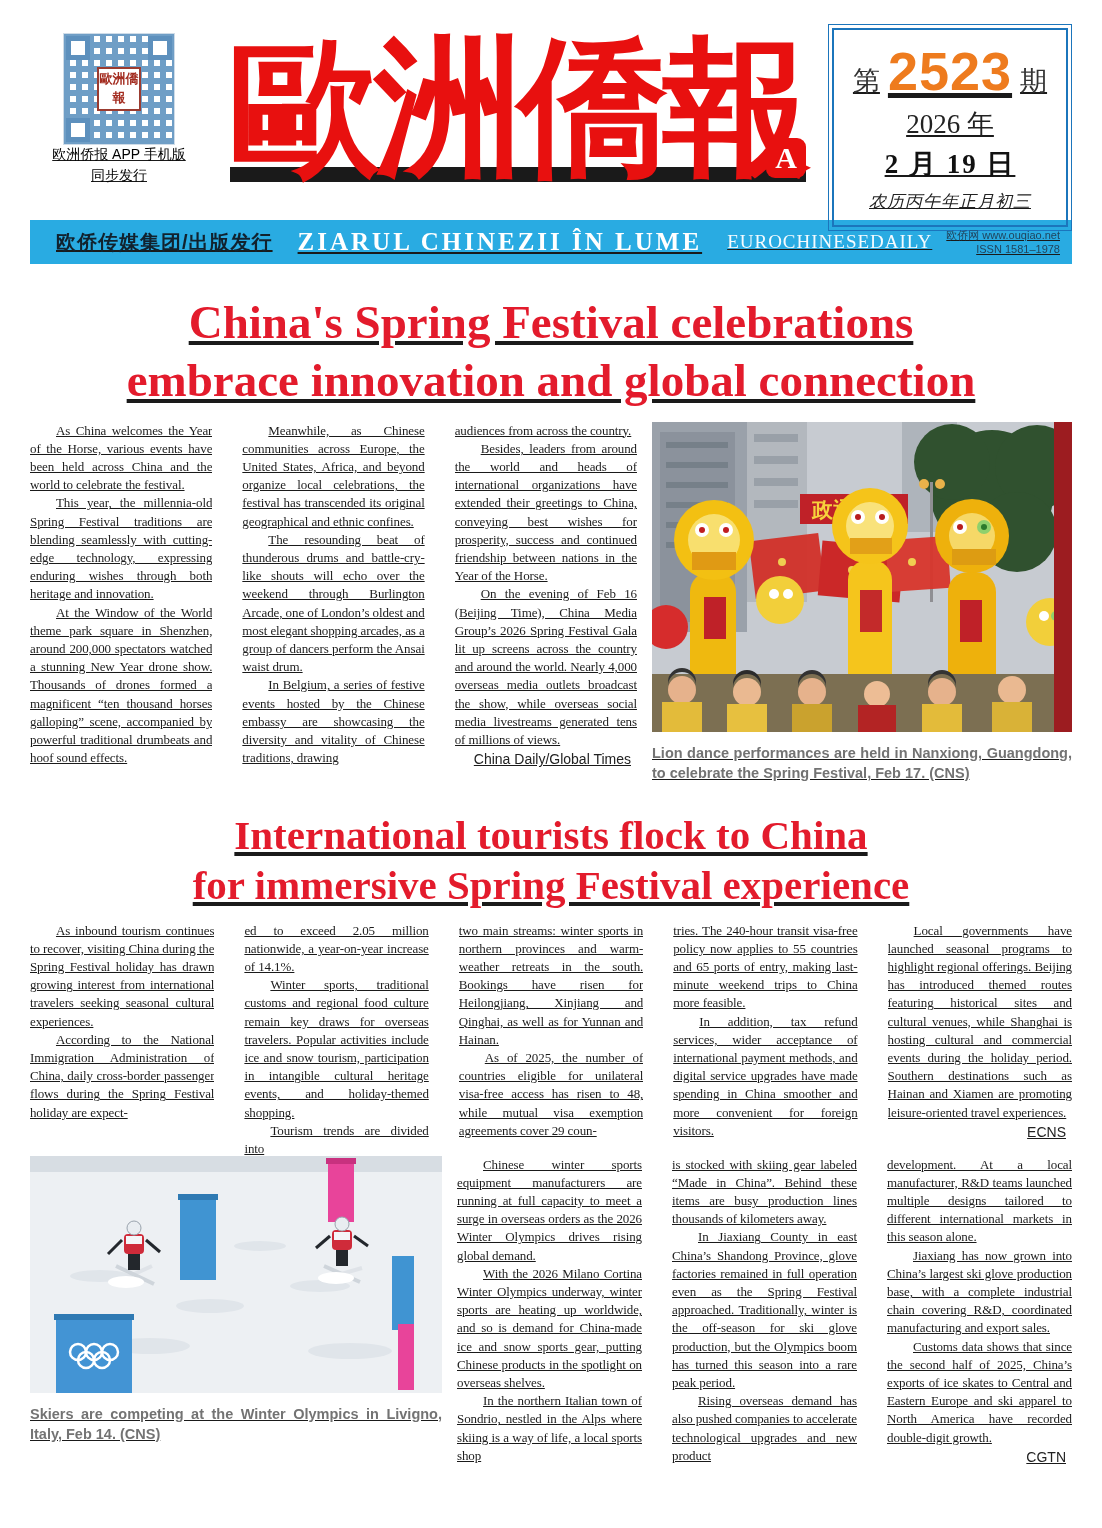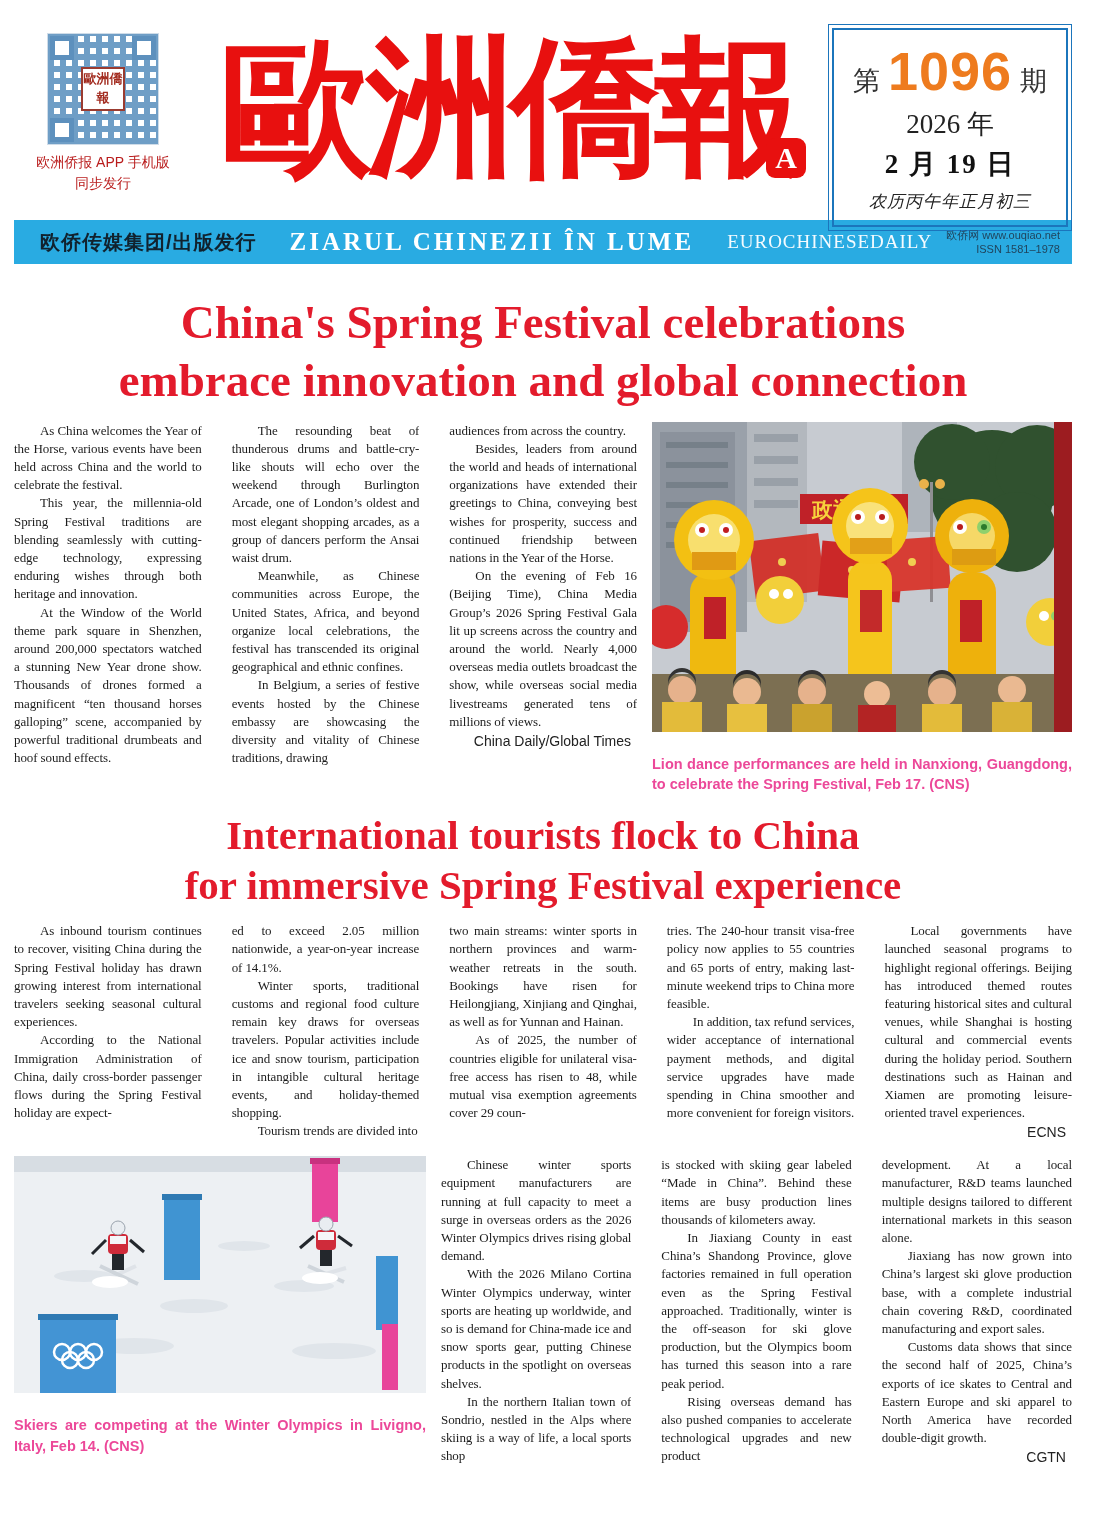--- a/index.html
+++ b/index.html
@@ -1,40 +1,40 @@
 <!DOCTYPE html>
 <html><head>
 <meta charset="utf-8">
 <style>
   * { margin:0; padding:0; box-sizing:border-box; }
   html,body { background:#ffffff; }
   body {
     width:1102px; height:1528px; overflow:hidden;
     font-family:"Liberation Serif", serif; color:#1a1a1a;
   }
-  .page { width:1102px; padding:20px 30px 0 14px; }
+  .page { width:1102px; padding:20px 30px 0 30px;text-decoration:underline; }
 
   
   .header { display:flex; align-items:flex-start; height:192px; }
   .qr-col { width:178px; padding-top:14px; text-align:center; }
   .qr {
     width:110px; height:110px; margin:0 auto; position:relative; background:#fff;
     background-image:
       repeating-linear-gradient(0deg, #6f9ec6 0 6px, transparent 6px 12px),
       repeating-linear-gradient(90deg, #6f9ec6 0 6px, rgba(255,255,255,.85) 6px 12px);
     outline:1px solid #cfdce8;
   }
   .qr .finder { position:absolute; width:24px; height:24px; border:5px solid #5d90bd; background:#fff; }
   .qr .f-tl { top:2px; left:2px; } .qr .f-tr { top:2px; right:2px; } .qr .f-bl { bottom:2px; left:2px; }
   .qr .center-logo {
     position:absolute; top:33px; left:33px; width:44px; height:44px; background:#fff;
     border:2px solid #9b3b30; color:#a32c20; font-weight:bold; font-size:13px; line-height:1.45;
     display:flex; align-items:center; justify-content:center; text-align:center;
   }
-  .qr-caption { margin-top:8px; font-size:14px; color:#b91c1c; line-height:1.5; font-family:"Liberation Sans", sans-serif; }
+  .qr-caption { margin-top:0; font-size:14px; color:#000000; line-height:1.5; font-family:"Liberation Sans", sans-serif; }
 
   .masthead { flex:1; position:relative; text-align:center; padding-top:2px; }
   .masthead-title {
     font-size:150px; line-height:170px; font-weight:bold; color:#e8100f;
     font-family:"DejaVu Sans", sans-serif; letter-spacing:-6px; white-space:nowrap;
   }
   .masthead-badge {
     position:absolute; right:22px; bottom:14px; width:40px; height:40px; background:#e8100f;
     border-radius:9px; color:#fff; font-family:"Liberation Serif", serif; font-weight:bold;
     font-size:30px; line-height:40px; text-align:center;
@@ -79,21 +79,21 @@
   .para.cont { text-indent:0; }
   .byline { font-family:"Liberation Sans", sans-serif; font-size:14px; text-align:right; margin-top:2px; color:#222; padding-right:6px; }
 
   
   figure { overflow:hidden; }
   .fig1 { width:420px; }
   .fig3 { width:412px; }
   .photo-frame { display:block; }
   figcaption {
     font-family:"Liberation Sans", sans-serif; font-weight:bold; font-size:14.5px;
-    line-height:1.4; color:#ec4899; margin-top:22px; text-align:justify;
+    line-height:1.4; color:#737373; margin-top:11px; text-align:justify;
   }
   .art1-clip { height:372px; }
   .art2-clip { height:222px;justify-content:flex-end; }
   .art3-clip { height:302px; }
 </style>
 </head>
 <body>
 
 <div class="page">
 
@@ -113,21 +113,21 @@
 
     <div class="masthead">
       <div class="masthead-title">歐洲僑報</div>
       <div class="masthead-badge">A</div>
     </div>
 
     <div class="issue-wrap">
       <div class="issue-box">
         <div class="issue-no">
           <span class="issue-prefix">第</span>
-          <span class="issue-number">1096</span>
+          <span class="issue-number">2523</span>
           <span class="issue-suffix">期</span>
         </div>
         <div class="issue-year">2026 年</div>
         <div class="issue-date">2 月 19 日</div>
         <div class="issue-lunar">农历丙午年正月初三</div>
       </div>
     </div>
   </div>
 
   <div class="banner">
@@ -146,22 +146,22 @@
   </div>
 
   <div class="article-body">
     <div class="cols art1-clip">
       <div class="col">
           <p class="para">As China welcomes the Year of the Horse, various events have been held across China and the world to celebrate the festival.</p>
           <p class="para">This year, the millennia-old Spring Festival traditions are blending seamlessly with cutting-edge technology, expressing enduring wishes through both heritage and innovation.</p>
           <p class="para">At the Window of the World theme park square in Shenzhen, around 200,000 spectators watched a stunning New Year drone show. Thousands of drones formed a magnificent “ten thousand horses galloping” scene, accompanied by powerful traditional drumbeats and hoof sound effects.</p>
         </div>
       <div class="col">
+          <p class="para">Meanwhile, as Chinese communities across Europe, the United States, Africa, and beyond organize local celebrations, the festival has transcended its original geographical and ethnic confines.</p>
           <p class="para">The resounding beat of thunderous drums and battle-cry-like shouts will echo over the weekend through Burlington Arcade, one of London’s oldest and most elegant shopping arcades, as a group of dancers perform the Ansai waist drum.</p>
-          <p class="para">Meanwhile, as Chinese communities across Europe, the United States, Africa, and beyond organize local celebrations, the festival has transcended its original geographical and ethnic confines.</p>
           <p class="para">In Belgium, a series of festive events hosted by the Chinese embassy are showcasing the diversity and vitality of Chinese traditions, drawing</p>
         </div>
       <div class="col">
         <div>
             <p class="para cont">audiences from across the country.</p>
             <p class="para">Besides, leaders from around the world and heads of international organizations have extended their greetings to China, conveying best wishes for prosperity, success and continued friendship between nations in the Year of the Horse.</p>
             <p class="para">On the evening of Feb 16 (Beijing Time), China Media Group’s 2026 Spring Festival Gala lit up screens across the country and around the world. Nearly 4,000 overseas media outlets broadcast the show, while overseas social media livestreams generated tens of millions of views.</p>
           </div>
         <div class="byline">China Daily/Global Times</div>
       </div>

